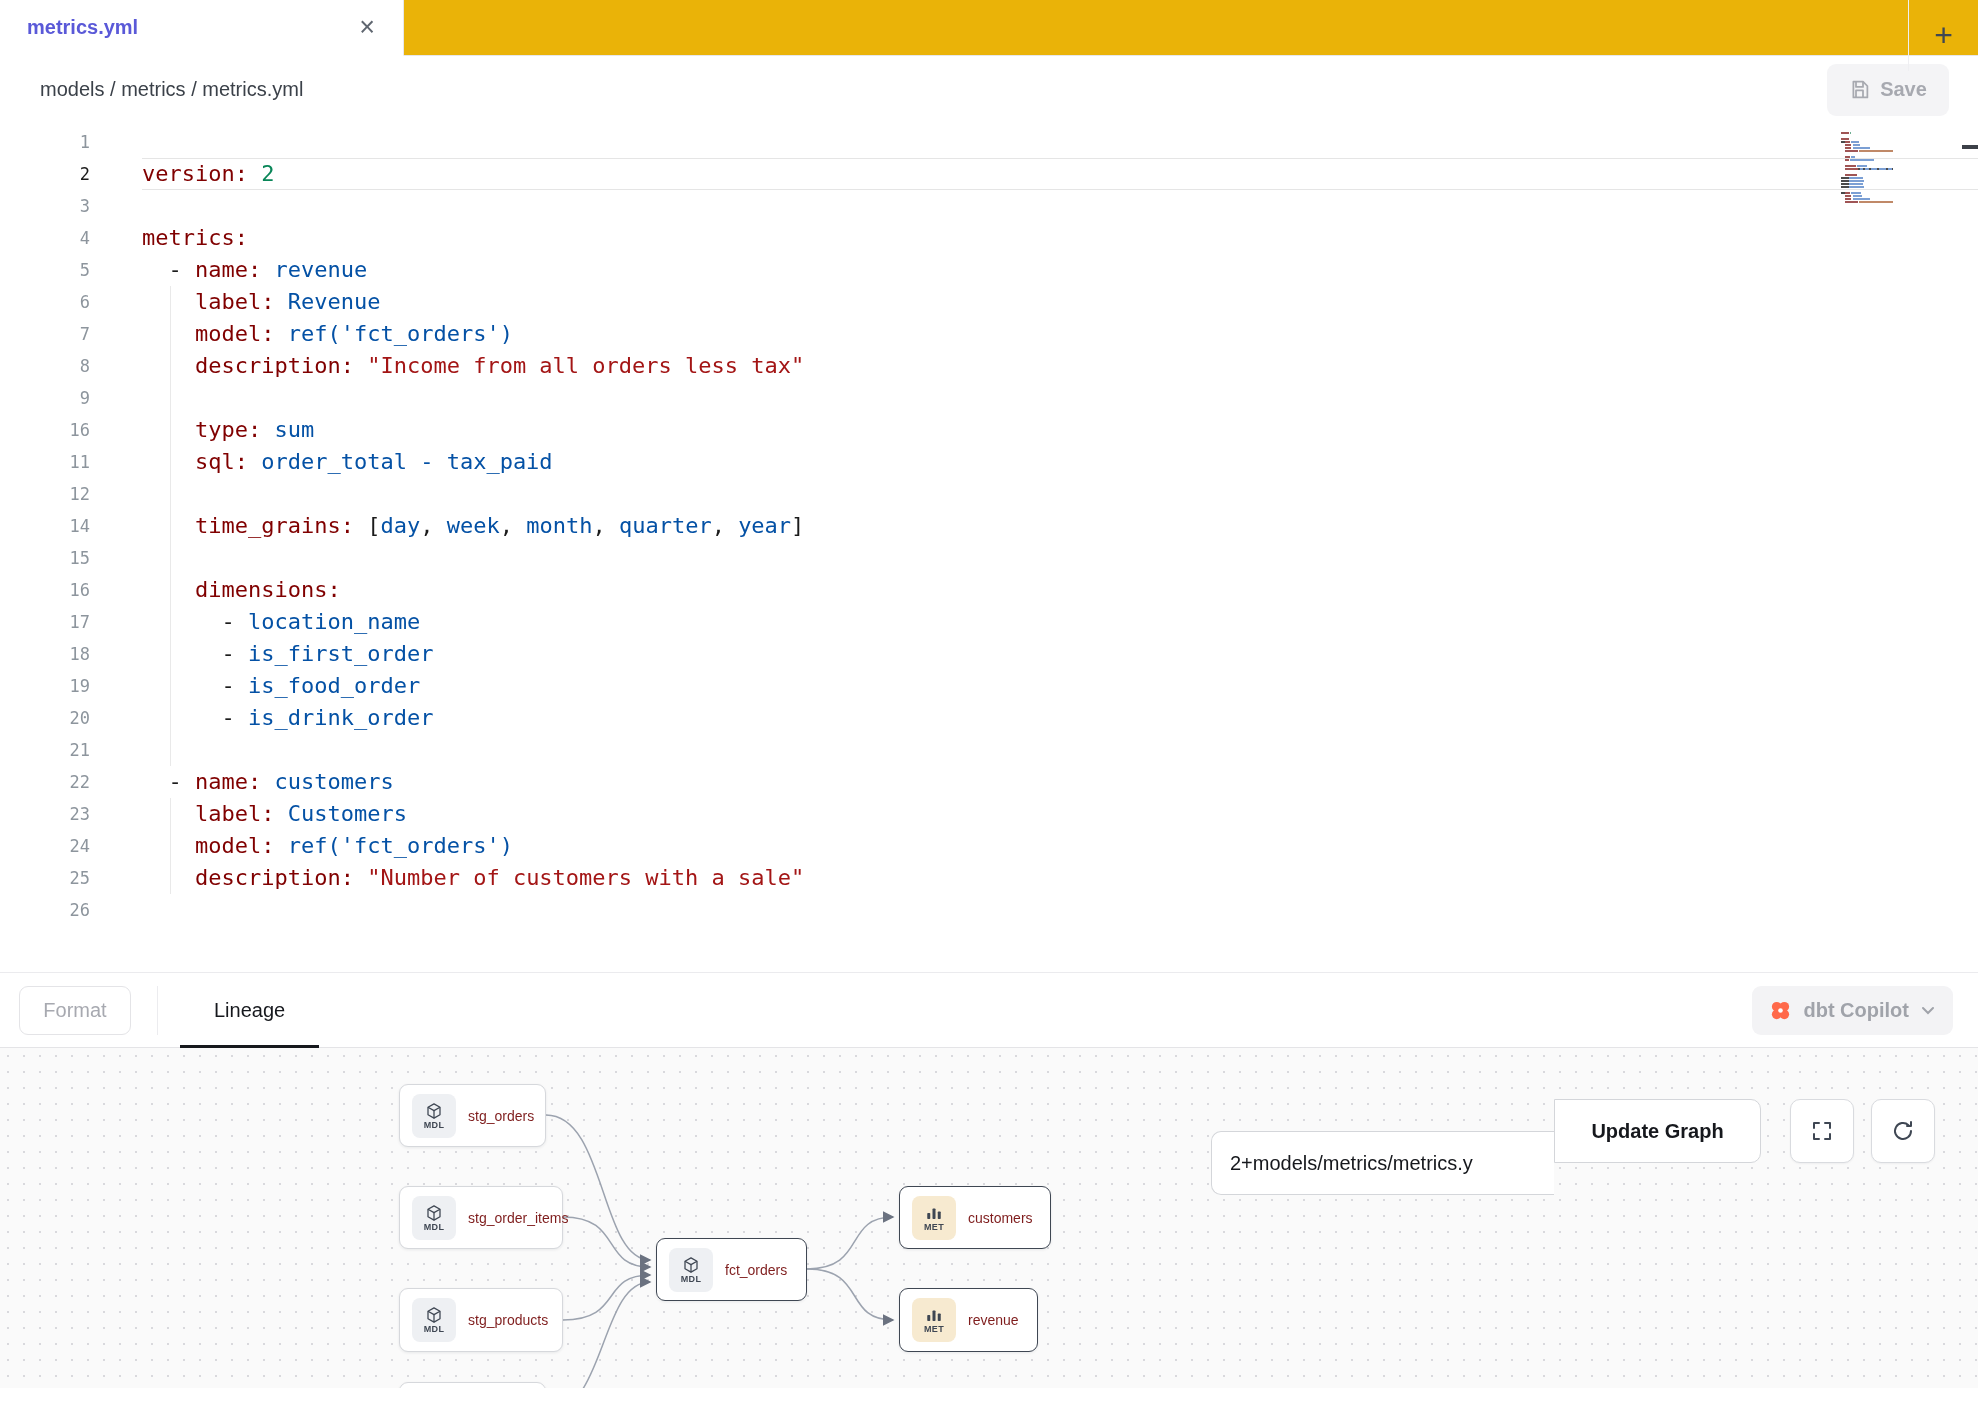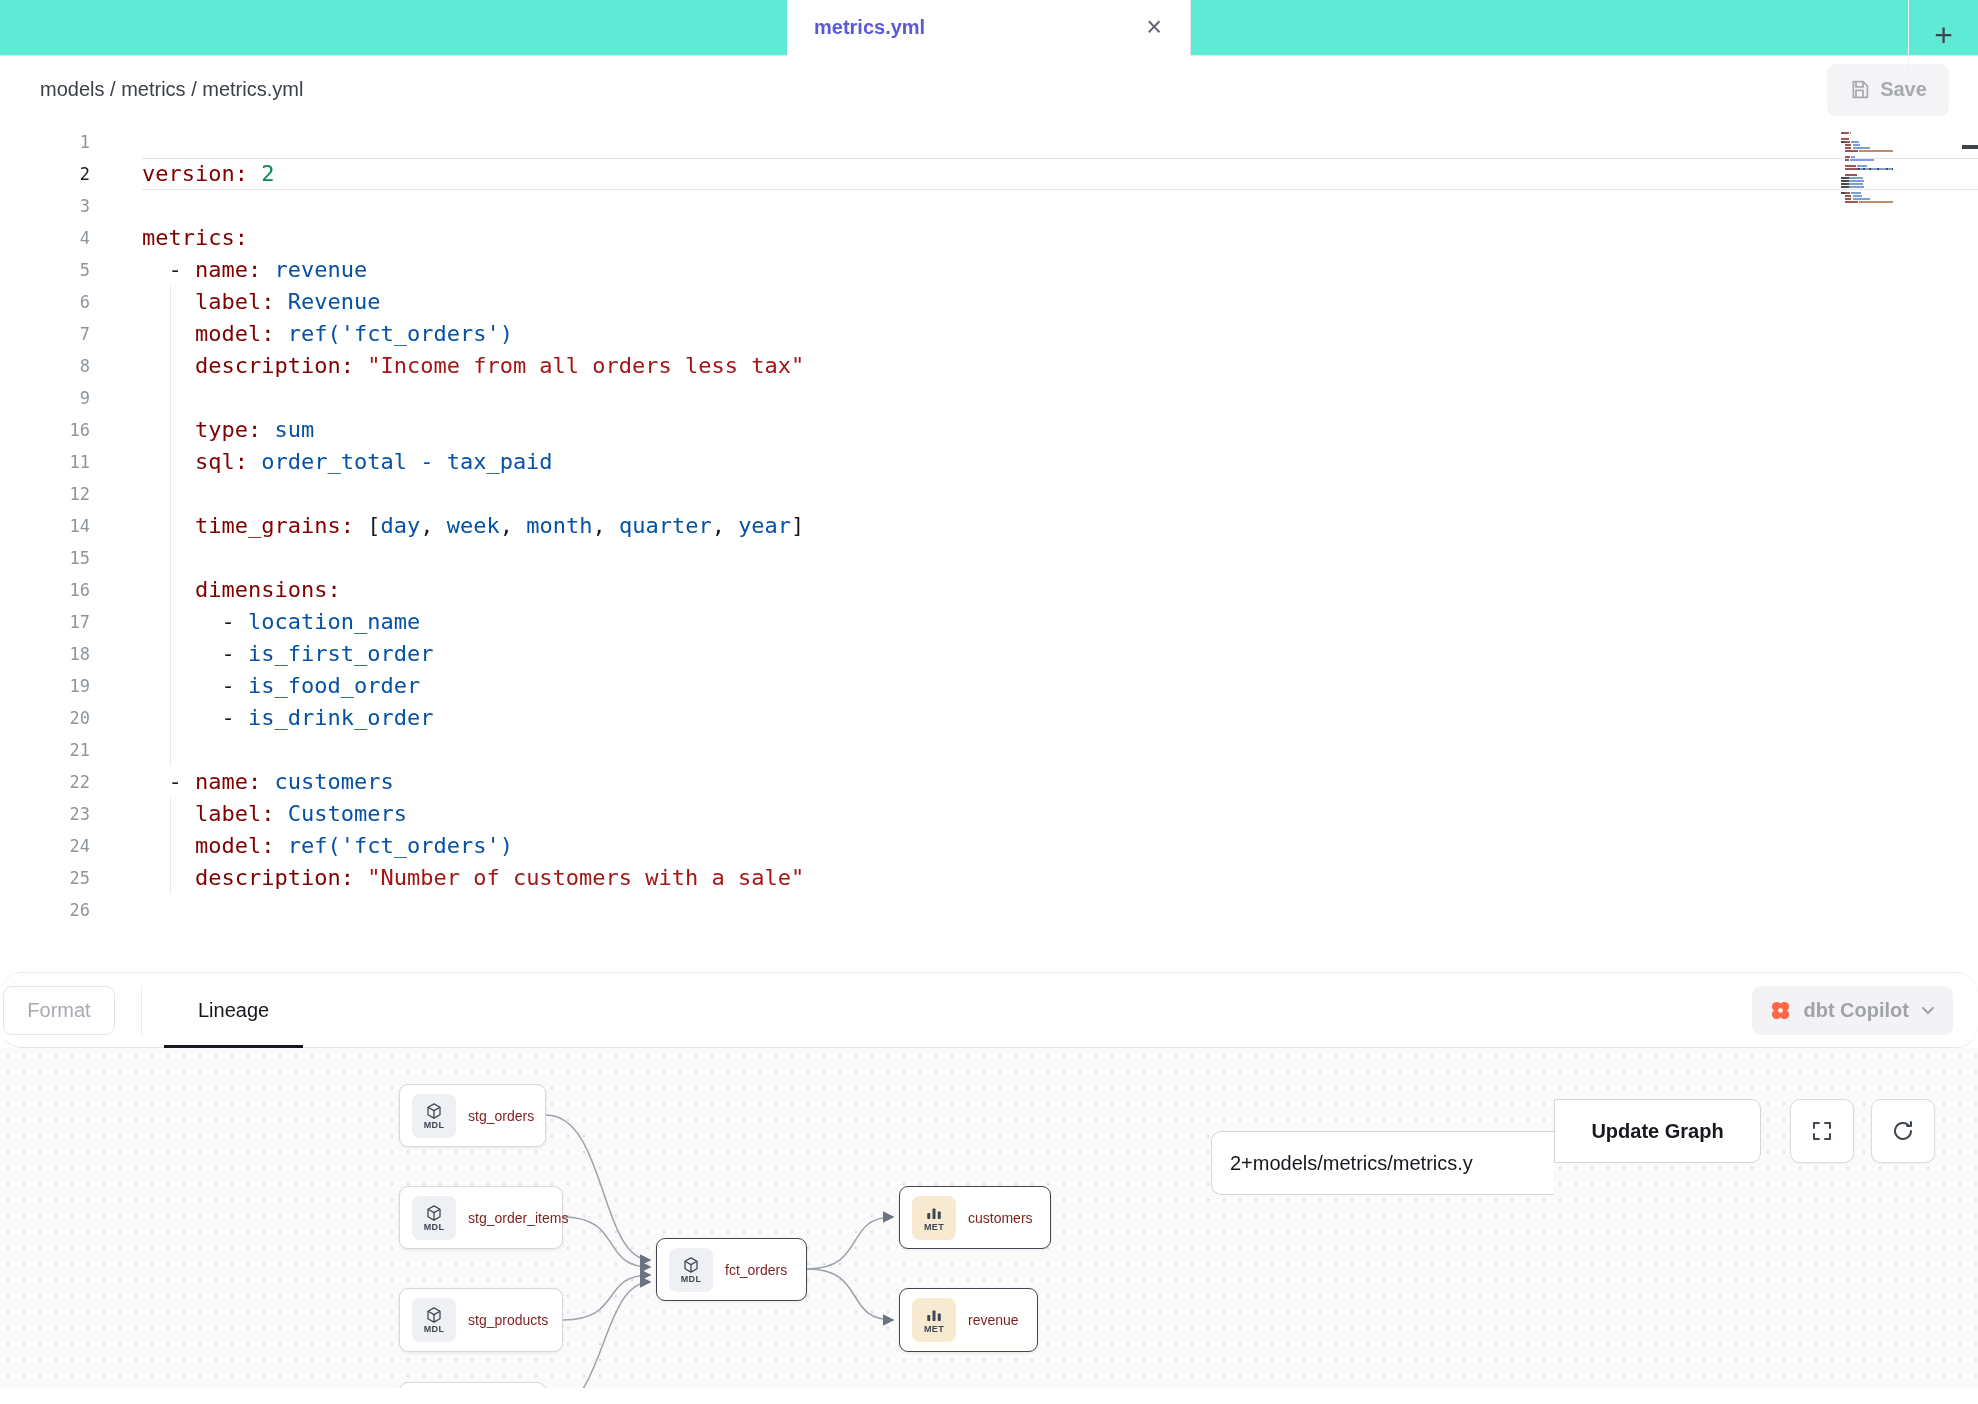--- a/index.html
+++ b/index.html
@@ -1,20 +1,20 @@
 <!DOCTYPE html>
 <html><head>
 <meta charset="utf-8">
 <style>
   * { margin:0; padding:0; box-sizing:border-box; }
   html,body { width:1978px; height:1404px; overflow:hidden; background:#fff;
     font-family:"Liberation Sans", sans-serif; }
 
   
-  .tabbar { height:56px; display:flex; background:#5eead4; border-bottom:1px solid #e7e7ea; position:relative;justify-content:center; }
+  .tabbar { height:56px; display:flex; background:#eab308; border-bottom:1px solid #e7e7ea; position:relative; }
   .tab { width:404px; display:flex; align-items:center; padding:0 24px 0 27px;
     border-right:1px solid #e7e7ea; background:#fff; margin-bottom:-1px; border-bottom:1px solid #fff; }
   .tab-label { flex:1; color:#5a59d8; font-size:20px; font-weight:600; }
   .tab-close { color:#5f6670; font-size:27px; line-height:1; cursor:pointer; padding:0 4px; }
   .tab-add { position:absolute; right:0; top:0; height:71px; width:70px; border-left:1px solid #efeff2;
     display:flex; align-items:center; justify-content:center; font-size:32px; font-weight:300; color:#3f4753; cursor:pointer; }
 
   
   .pathbar { height:67px; display:flex; align-items:center; padding:0 29px 0 40px; background:#fff; }
   .breadcrumb { font-size:20px; color:#3b4149; }
@@ -38,21 +38,21 @@
   .tk-n { color:#098658; }
   .tk-p { color:#1b1b1b; }
 
   .minimap { position:absolute; top:6px; right:83px; width:54px; }
   .mm-line { display:flex; height:2px; margin-bottom:1px; }
   .mm-line span { display:block; height:2px; }
   .ruler-mark { position:absolute; top:22px; right:0; width:16px; height:4px; background:#3c4048; }
 
   
   .toolbar { height:76px; border-top:1px solid #ebebee; border-bottom:1px solid #e4e4e7;
-    background:#fff; display:flex; align-items:center; padding:0 25px 0 3px; position:relative;border-radius:22px; }
+    background:#fff; display:flex; align-items:center; padding:0 25px 0 19px; position:relative; }
   .format-btn { width:112px; height:49px; border:1px solid #e4e4e7; border-radius:9px; background:#fff;
     color:#a7a9b0; font-size:20px; display:flex; align-items:center; justify-content:center; cursor:default; }
   .tb-divider { width:1px; height:49px; background:#ececef; margin-left:26px; }
   .tabs { display:flex; height:100%; margin-left:22px; }
   .tb-tab { position:relative; display:flex; align-items:center; height:100%; padding:0 34px;
     font-size:20px; color:#16181d; cursor:pointer; }
   .tb-tab.active { font-weight:500; }
   .tb-tab.active::after { content:""; position:absolute; left:0; right:0; bottom:-1px; height:3px; background:#16181d; }
   .copilot { margin-left:auto; height:49px; border-radius:9px; background:#f3f3f5; border:none;
     display:flex; align-items:center; gap:11px; padding:0 17px; color:#a0a3aa; font-size:20px; font-weight:600; cursor:default; }

